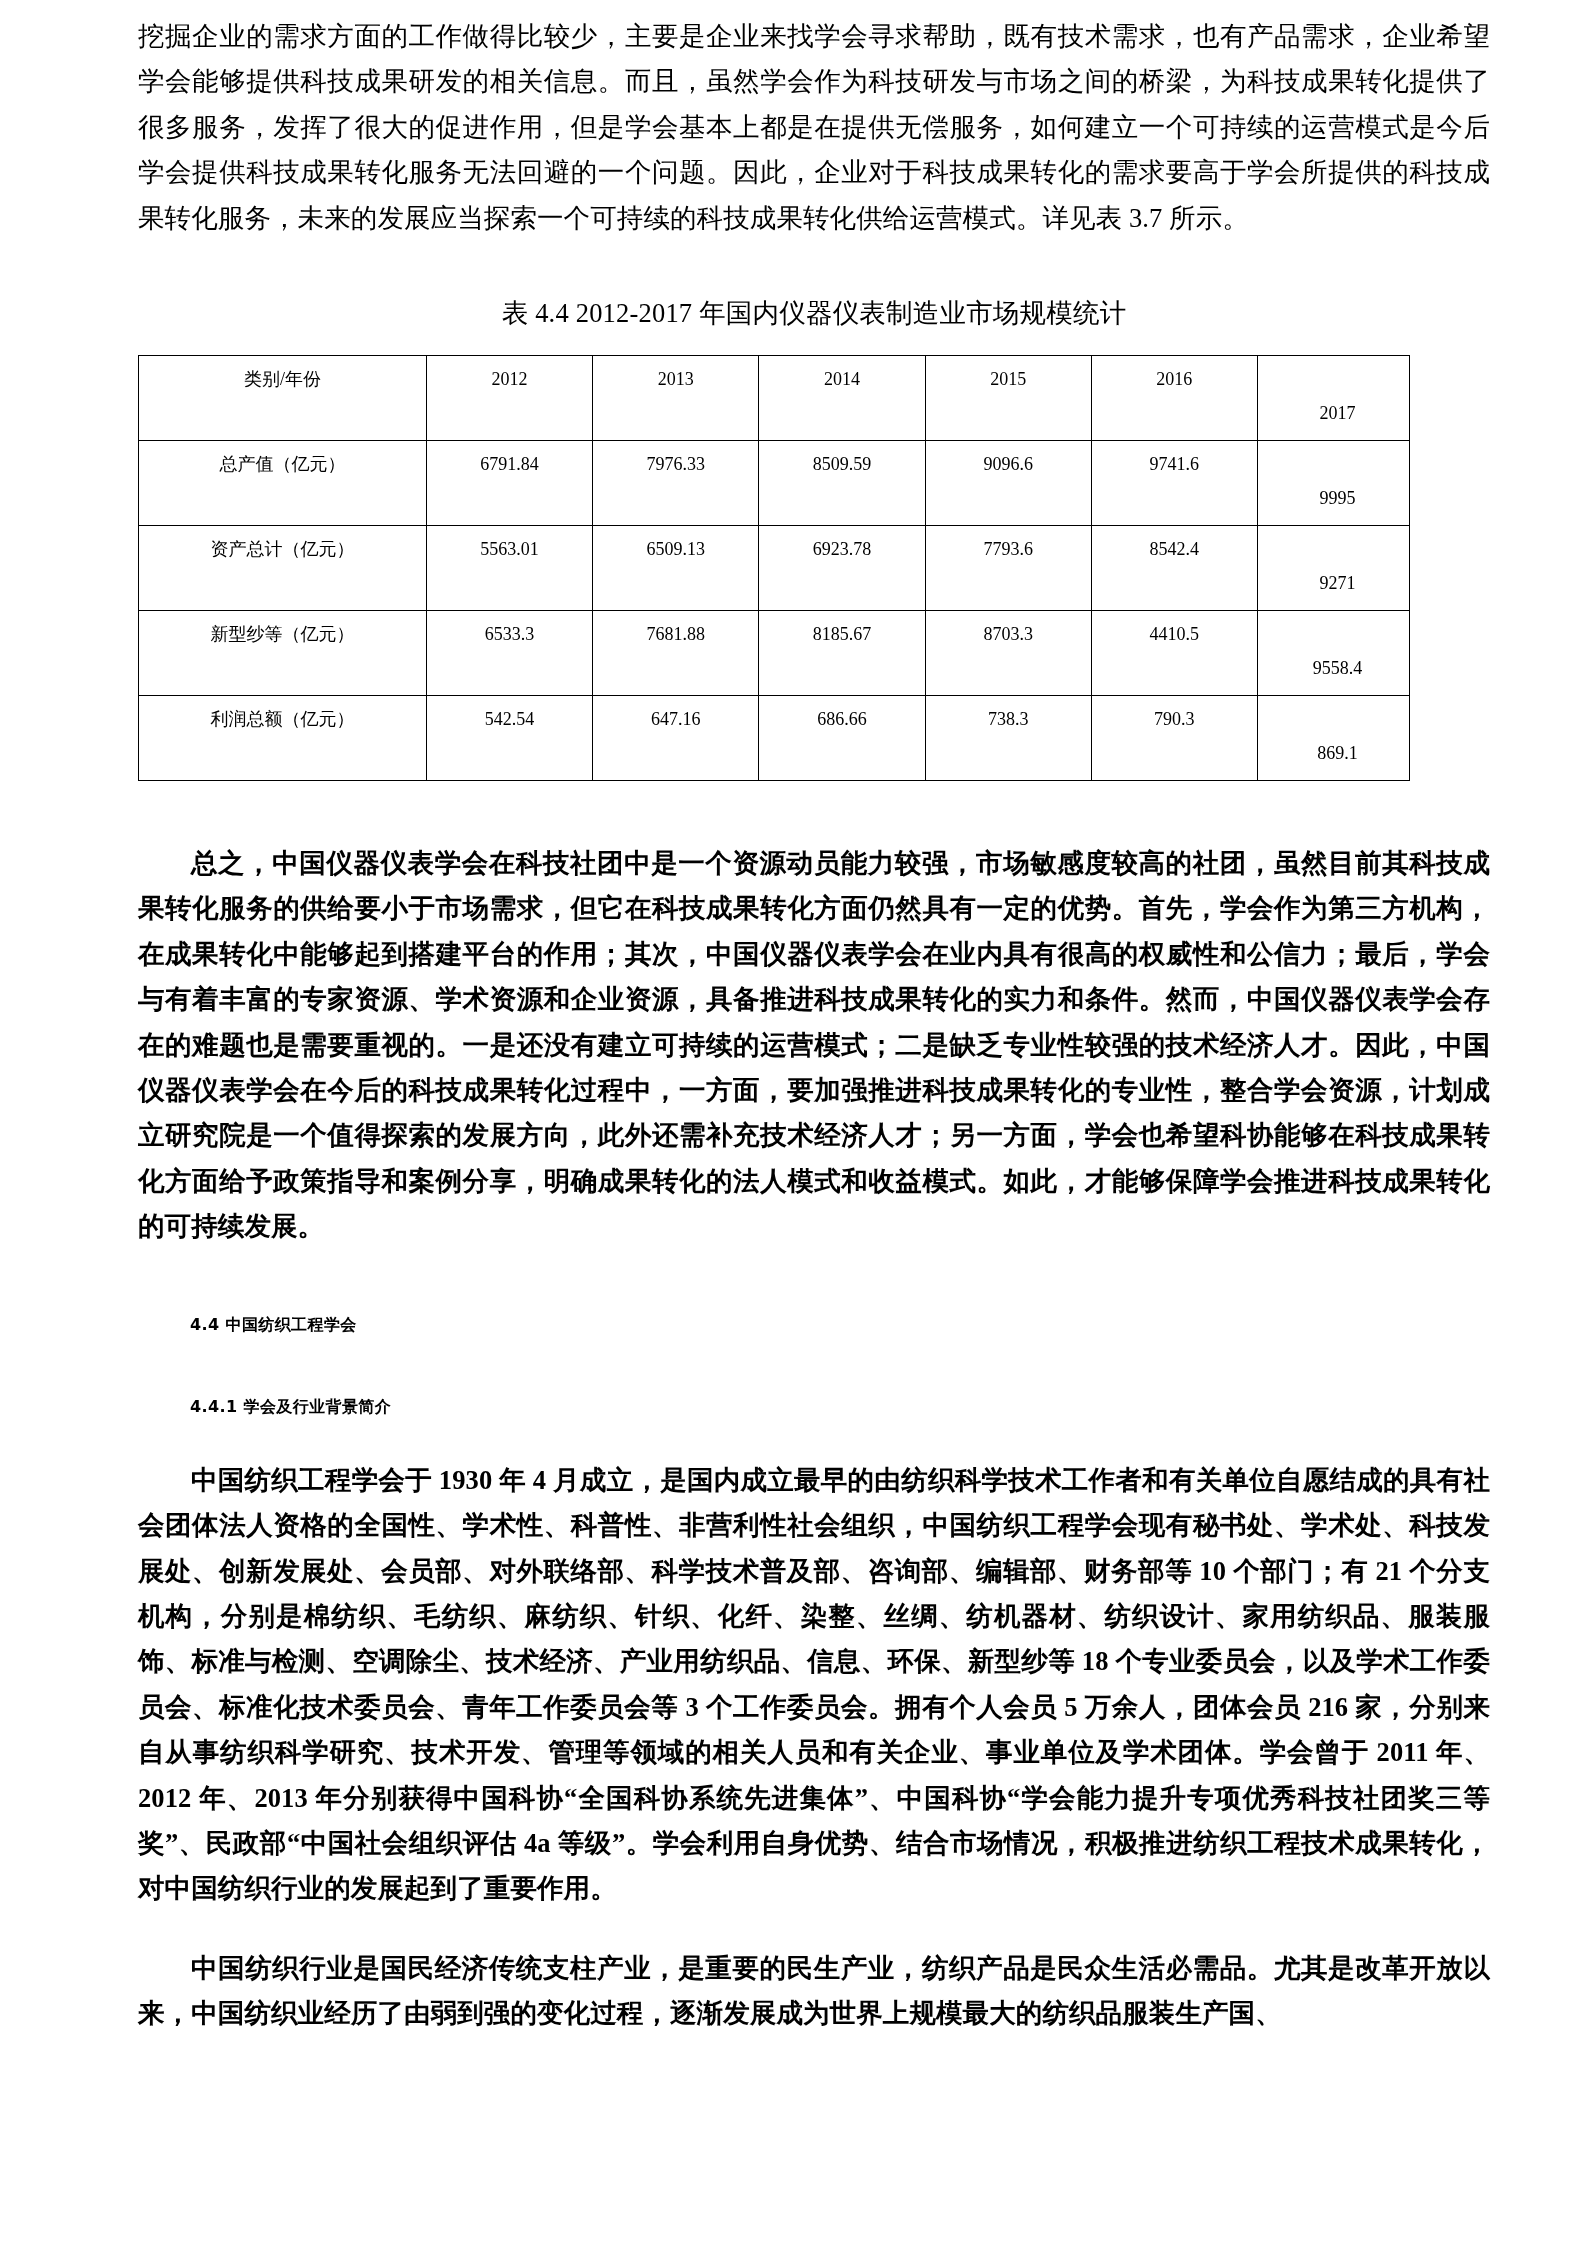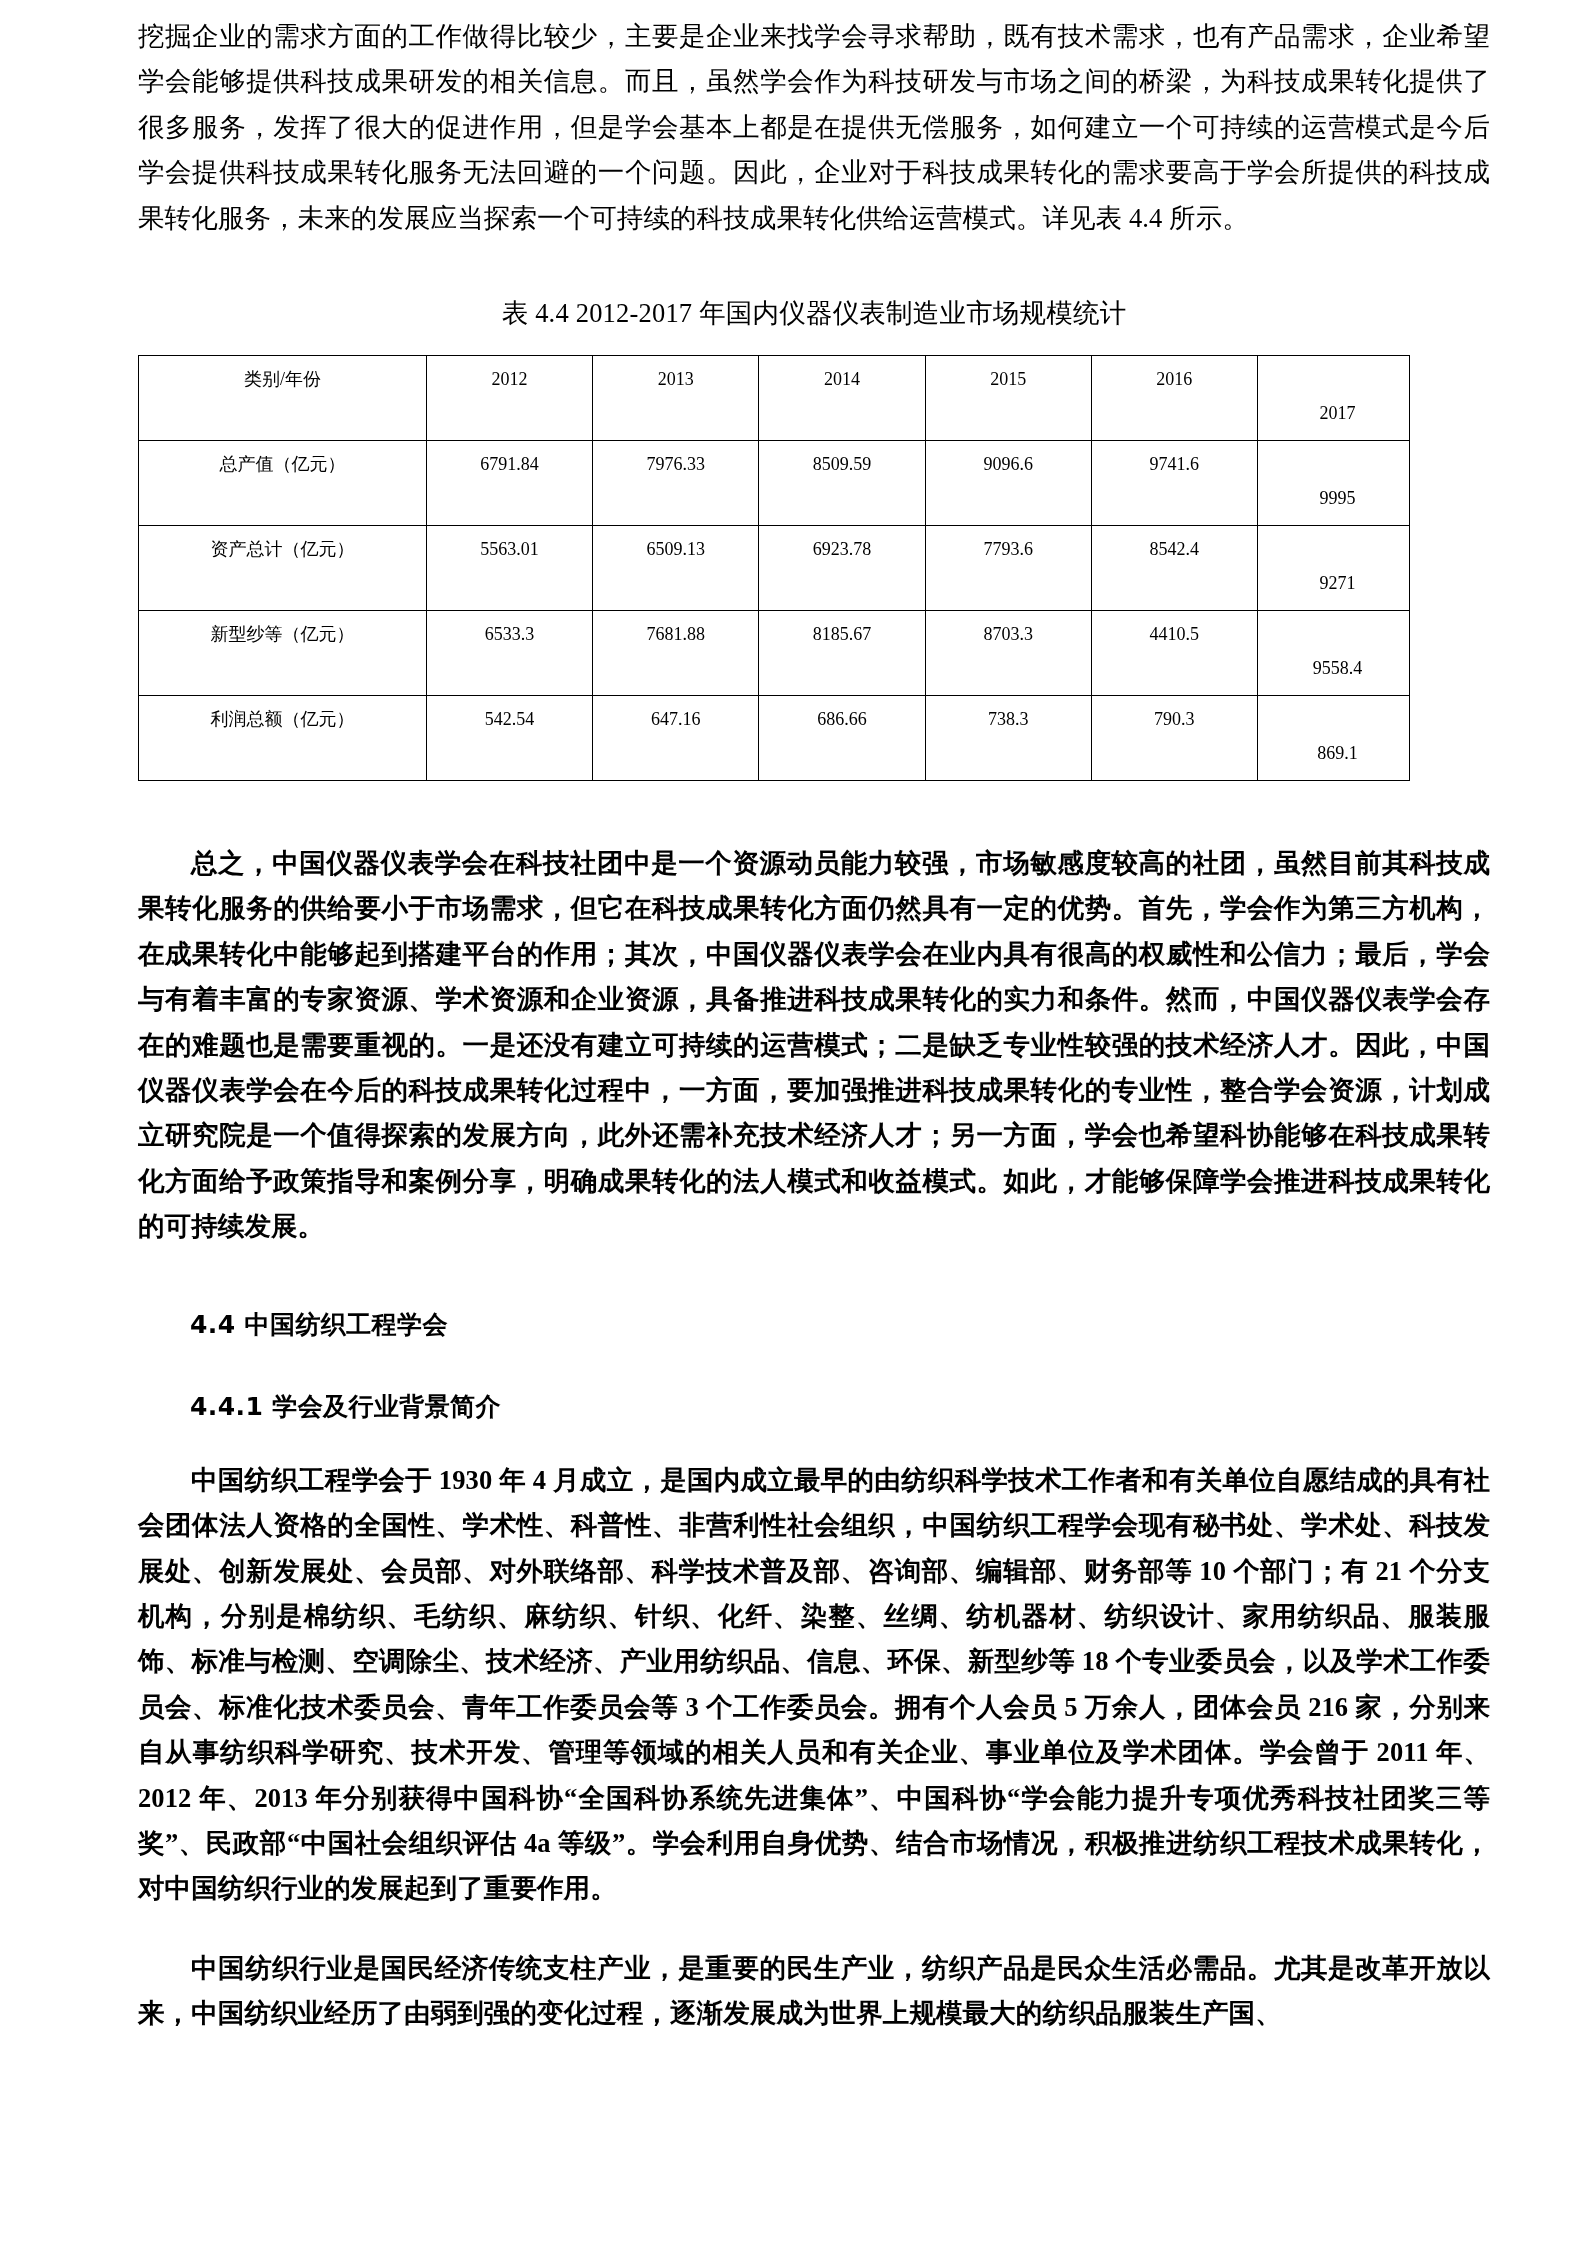--- a/index.html
+++ b/index.html
@@ -79,37 +79,37 @@
     padding-left: 8px;
     text-align: center;
   }
   table.stat-table tr.header-row td { height: 84px; }
   table.stat-table tr.data-row td { height: 84px; margin-top: 7px; }
 
   
   .heading {
     font-family: "DejaVu Sans", "Liberation Sans", sans-serif;
     font-weight: bold;
-    font-size: 25px;
+    font-size: 16px;
     line-height: 34px;
     margin: 0;
     letter-spacing: 0.4px;
   }
   .h-sec  { margin-top: 58px; margin-left: 52px; }
   .h-sub  { margin-top: 48px; margin-left: 52px; }
 
   .gap-after-table { height: 60px; }
   .gap-small { height: 34px; }
 </style>
 </head>
 <body>
 
 <div class="page">
 
-  <p class="body-text para-block">挖掘企业的需求方面的工作做得比较少，主要是企业来找学会寻求帮助，既有技术需求，也有产品需求，企业希望学会能够提供科技成果研发的相关信息。而且，虽然学会作为科技研发与市场之间的桥梁，为科技成果转化提供了很多服务，发挥了很大的促进作用，但是学会基本上都是在提供无偿服务，如何建立一个可持续的运营模式是今后学会提供科技成果转化服务无法回避的一个问题。因此，企业对于科技成果转化的需求要高于学会所提供的科技成果转化服务，未来的发展应当探索一个可持续的科技成果转化供给运营模式。详见表 4.4 所示。</p>
+  <p class="body-text para-block">挖掘企业的需求方面的工作做得比较少，主要是企业来找学会寻求帮助，既有技术需求，也有产品需求，企业希望学会能够提供科技成果研发的相关信息。而且，虽然学会作为科技研发与市场之间的桥梁，为科技成果转化提供了很多服务，发挥了很大的促进作用，但是学会基本上都是在提供无偿服务，如何建立一个可持续的运营模式是今后学会提供科技成果转化服务无法回避的一个问题。因此，企业对于科技成果转化的需求要高于学会所提供的科技成果转化服务，未来的发展应当探索一个可持续的科技成果转化供给运营模式。详见表 3.7 所示。</p>
 
   <div class="table-caption">表 4.4 2012-2017 年国内仪器仪表制造业市场规模统计</div>
 
   <div class="table-wrap">
     <table class="stat-table">
       <tbody>
         <tr class="header-row">
           <td class="col-label">
               <span class="cell-inner">类别/年份</span>
             </td>

